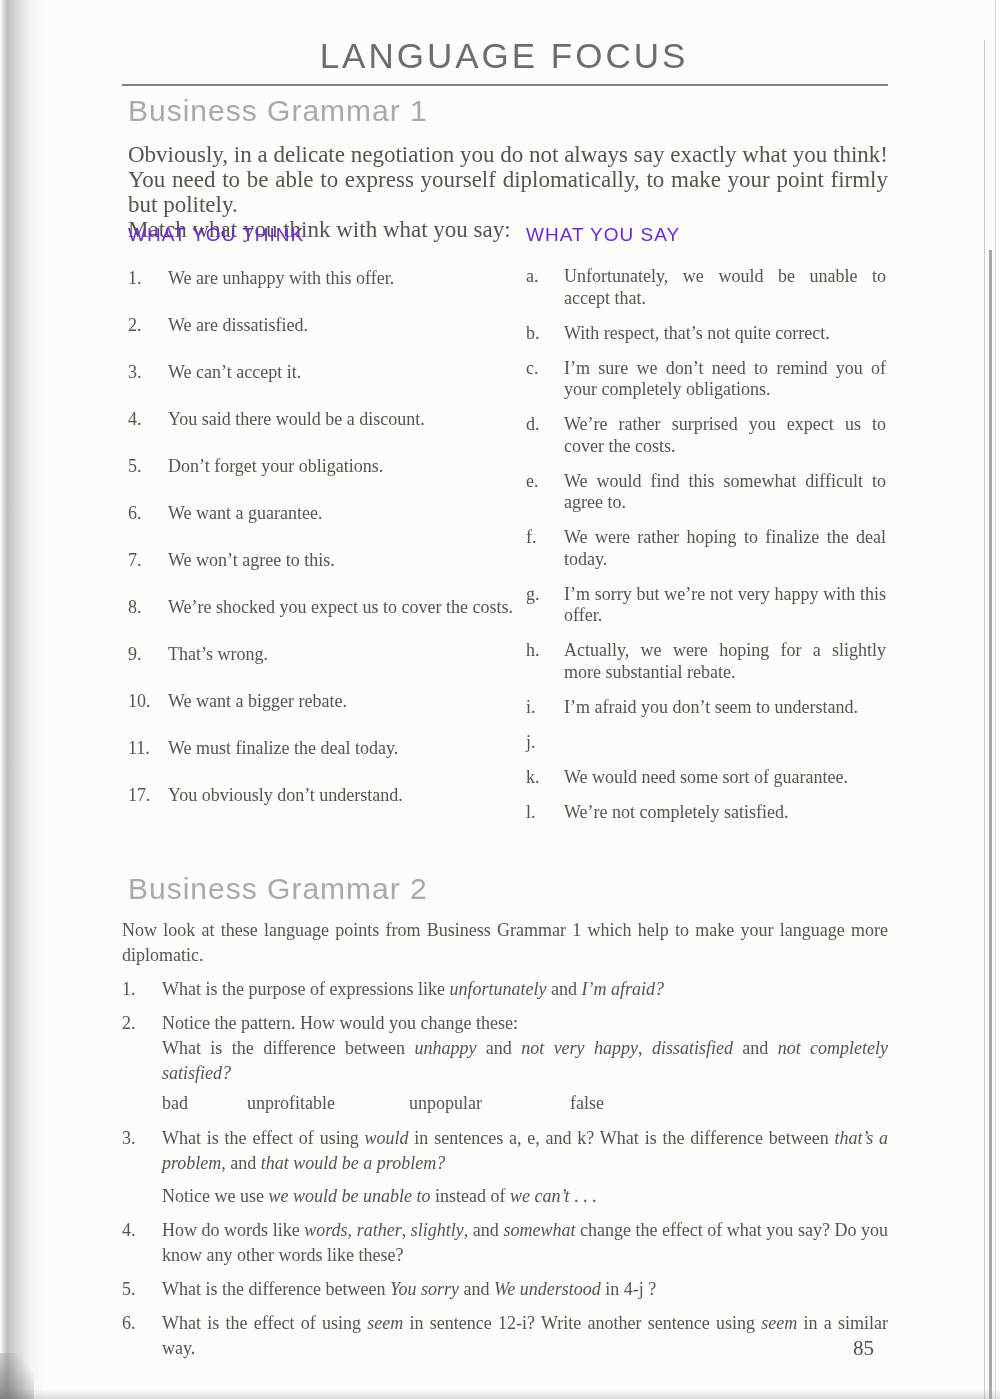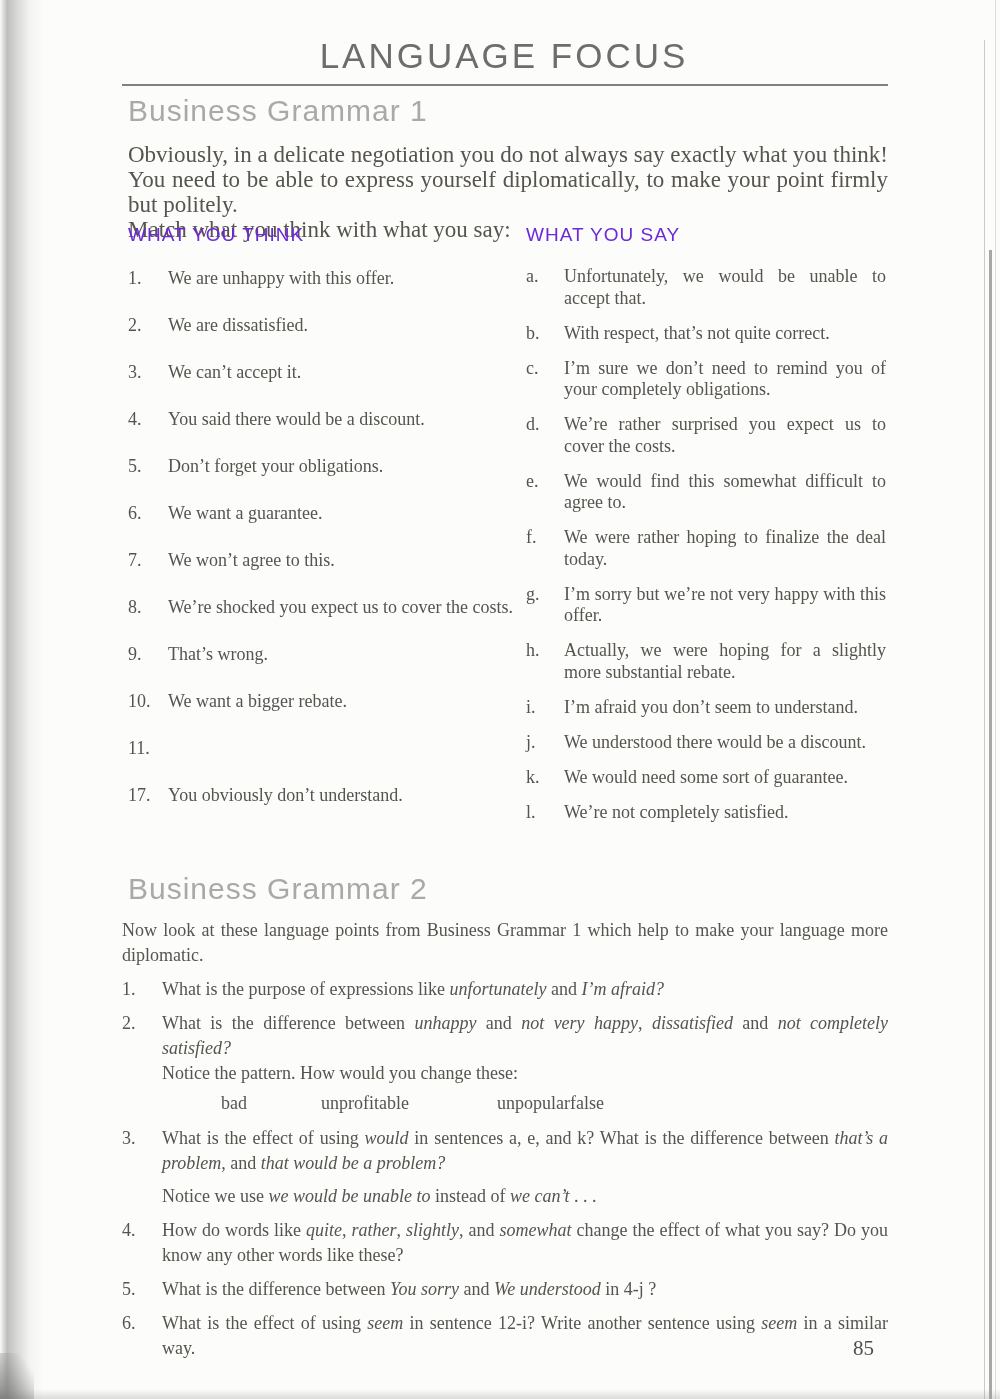--- a/index.html
+++ b/index.html
@@ -90,21 +90,21 @@
   
   .s2-body { position: absolute; top: 918px; left: 122px; width: 766px; }
   .s2-intro { font-size: 18px; line-height: 25px; margin-bottom: 9px; text-align: justify; }
   .question-list { list-style: none; }
   .question-list li { display: flex; font-size: 18px; line-height: 25px; margin-bottom: 9px; }
   .q-num { flex: 0 0 40px; }
   .q-body { flex: 1; }
   .q-body p { text-align: justify; }
   .q-body p.notice { margin-top: 8px; }
   .word-row { margin: 5px 0 1px 0; text-align: left !important; }
-  .word-row span { display: inline-block; text-align: right; }
+  .word-row span { display: inline-block; }
   .word-row span:nth-child(1) { width: 85px; }
   .word-row span:nth-child(2) { width: 162px; }
   .word-row span:nth-child(3) { width: 161px; }
 
   .page-number {
     position: absolute; top: 1336px; left: 853px;
     font-size: 21px; color: #4f4f4f;
   }
 </style>
 </head>
@@ -166,20 +166,21 @@
         <li>
           <span class="item-num">9.</span>
           <span class="item-text">That’s wrong.</span>
         </li>
         <li>
           <span class="item-num">10.</span>
           <span class="item-text">We want a bigger rebate.</span>
         </li>
         <li>
           <span class="item-num">11.</span>
+          <span class="item-text">We must finalize the deal today.</span>
         </li>
         <li>
           <span class="item-num">17.</span>
           <span class="item-text">You obviously don’t understand.</span>
         </li>
       </ul>
   </div>
   <div class="col-say">
     <div class="col-header">WHAT YOU SAY</div>
     <ul class="match-list">
@@ -214,21 +215,20 @@
         <li>
           <span class="item-num">h.</span>
           <span class="item-text">Actually, we were hoping for a slightly more substantial rebate.</span>
         </li>
         <li>
           <span class="item-num">i.</span>
           <span class="item-text">I’m afraid you don’t seem to understand.</span>
         </li>
         <li>
           <span class="item-num">j.</span>
-          <span class="item-text">We understood there would be a discount.</span>
         </li>
         <li>
           <span class="item-num">k.</span>
           <span class="item-text">We would need some sort of guarantee.</span>
         </li>
         <li>
           <span class="item-num">l.</span>
           <span class="item-text">We’re not completely satisfied.</span>
         </li>
       </ul>
@@ -242,36 +242,36 @@
   <ol class="question-list">
       <li>
         <span class="q-num">1.</span>
         <div class="q-body">
           <p><span>What is the purpose of expressions like </span><i>unfortunately</i><span> and </span><i>I’m afraid?</i></p>
         </div>
       </li>
       <li>
         <span class="q-num">2.</span>
         <div class="q-body">
+          <p><span>Notice the pattern. How would you change these:</span></p>
           <p><span>What is the difference between </span><i>unhappy</i><span> and </span><i>not very happy</i><span>, </span><i>dissatisfied</i><span> and </span><i>not completely satisfied?</i></p>
-          <p><span>Notice the pattern. How would you change these:</span></p>
           <p class="word-row"><span>bad</span><span>unprofitable</span><span>unpopular</span><span>false</span></p>
         </div>
       </li>
       <li>
         <span class="q-num">3.</span>
         <div class="q-body">
           <p><span>What is the effect of using </span><i>would</i><span> in sentences a, e, and k?  What is the difference between </span><i>that’s a problem</i><span>, and </span><i>that would be a problem?</i></p>
           <p class="notice"><span>Notice we use </span><i>we would be unable to</i><span> instead of </span><i>we can’t</i><span> . . .</span></p>
         </div>
       </li>
       <li>
         <span class="q-num">4.</span>
         <div class="q-body">
-          <p><span>How do words like </span><i>quite</i><span>, </span><i>rather</i><span>, </span><i>slightly</i><span>, and </span><i>somewhat</i><span> change the effect of what you say? Do you know any other words like these?</span></p>
+          <p><span>How do words like </span><i>words</i><span>, </span><i>rather</i><span>, </span><i>slightly</i><span>, and </span><i>somewhat</i><span> change the effect of what you say? Do you know any other words like these?</span></p>
         </div>
       </li>
       <li>
         <span class="q-num">5.</span>
         <div class="q-body">
           <p><span>What is the difference between </span><i>You sorry</i><span> and </span><i>We understood</i><span> in 4-j ?</span></p>
         </div>
       </li>
       <li>
         <span class="q-num">6.</span>

